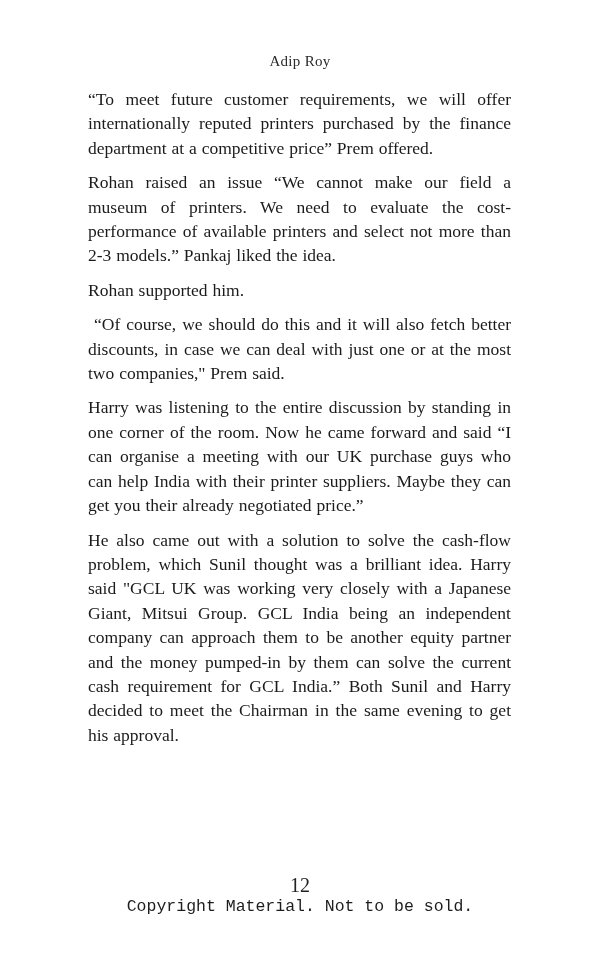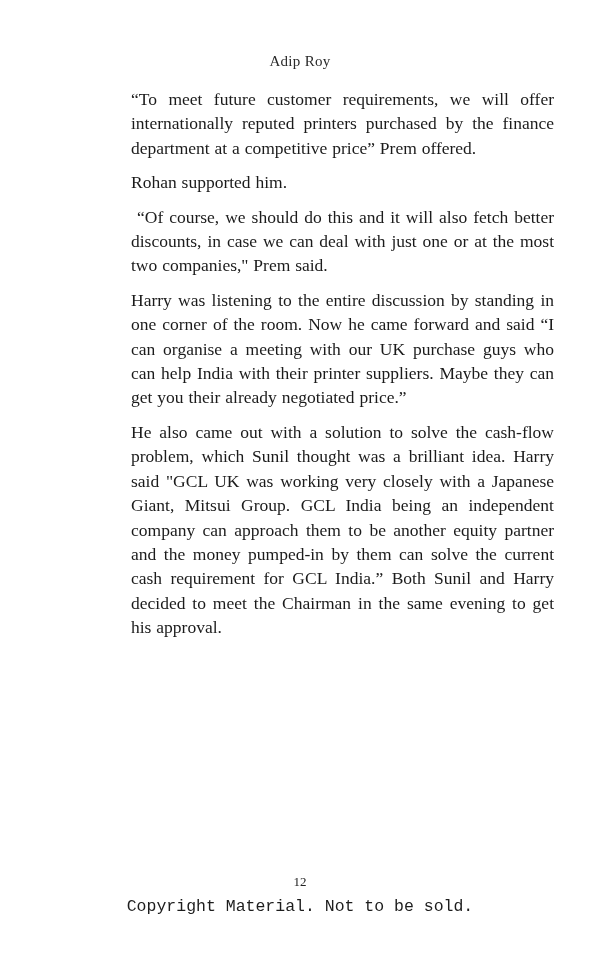--- a/index.html
+++ b/index.html
@@ -25,37 +25,36 @@
     text-align: center;
     font-size: 15px;
     letter-spacing: 0.3px;
     color: #2a2a2a;
   }
   .content {
     position: absolute;
     top: 87px;
     left: 88px;
     width: 423px;
-    margin-left: 43px;
   }
   .para {
     margin: 0 0 10px 0;
     font-size: 17.5px;
     line-height: 24.4px;
     text-align: justify;
     color: #1b1b1b;
     word-spacing: 0.5px;
   }
   .page-number {
     position: absolute;
     top: 874px;
     left: 0;
     width: 600px;
     text-align: center;
-    font-size: 13px;
+    font-size: 20px;
     color: #222222;
   }
   .copyright {
     position: absolute;
     top: 897px;
     left: 0;
     width: 600px;
     text-align: center;
     font-family: Liberation Mono, monospace;
     font-size: 16.5px;
@@ -63,20 +62,21 @@
   }
 </style>
 </head>
 <body>
 
 <div class="page">
   <div class="running-head">Adip Roy</div>
 
   <div class="content">
     <p class="para">“To meet future customer requirements, we will offer internationally reputed printers purchased by the finance department at a competitive price” Prem offered.</p>
+    <p class="para">Rohan raised an issue “We cannot make our field a museum of printers. We need to evaluate the cost-performance of available printers and select not more than 2-3 models.” Pankaj liked the idea.</p>
     <p class="para">Rohan supported him.</p>
     <p class="para">&nbsp;“Of course, we should do this and it will also fetch better discounts, in case we can deal with just one or at the most two companies," Prem said.</p>
     <p class="para">Harry was listening to the entire discussion by standing in one corner of the room. Now he came forward and said “I can organise a meeting with our UK purchase guys who can help India with their printer suppliers. Maybe they can get you their already negotiated price.”</p>
     <p class="para">He also came out with a solution to solve the cash-flow problem, which Sunil thought was a brilliant idea. Harry said "GCL UK was working very closely with a Japanese Giant, Mitsui Group. GCL India being an independent company can approach them to be another equity partner and the money pumped-in by them can solve the current cash requirement for GCL India.” Both Sunil and Harry decided to meet the Chairman in the same evening to get his approval.</p>
   </div>
 
   <div class="page-number">12</div>
 
   <div class="copyright">Copyright Material. Not to be sold.</div>
 </div>

